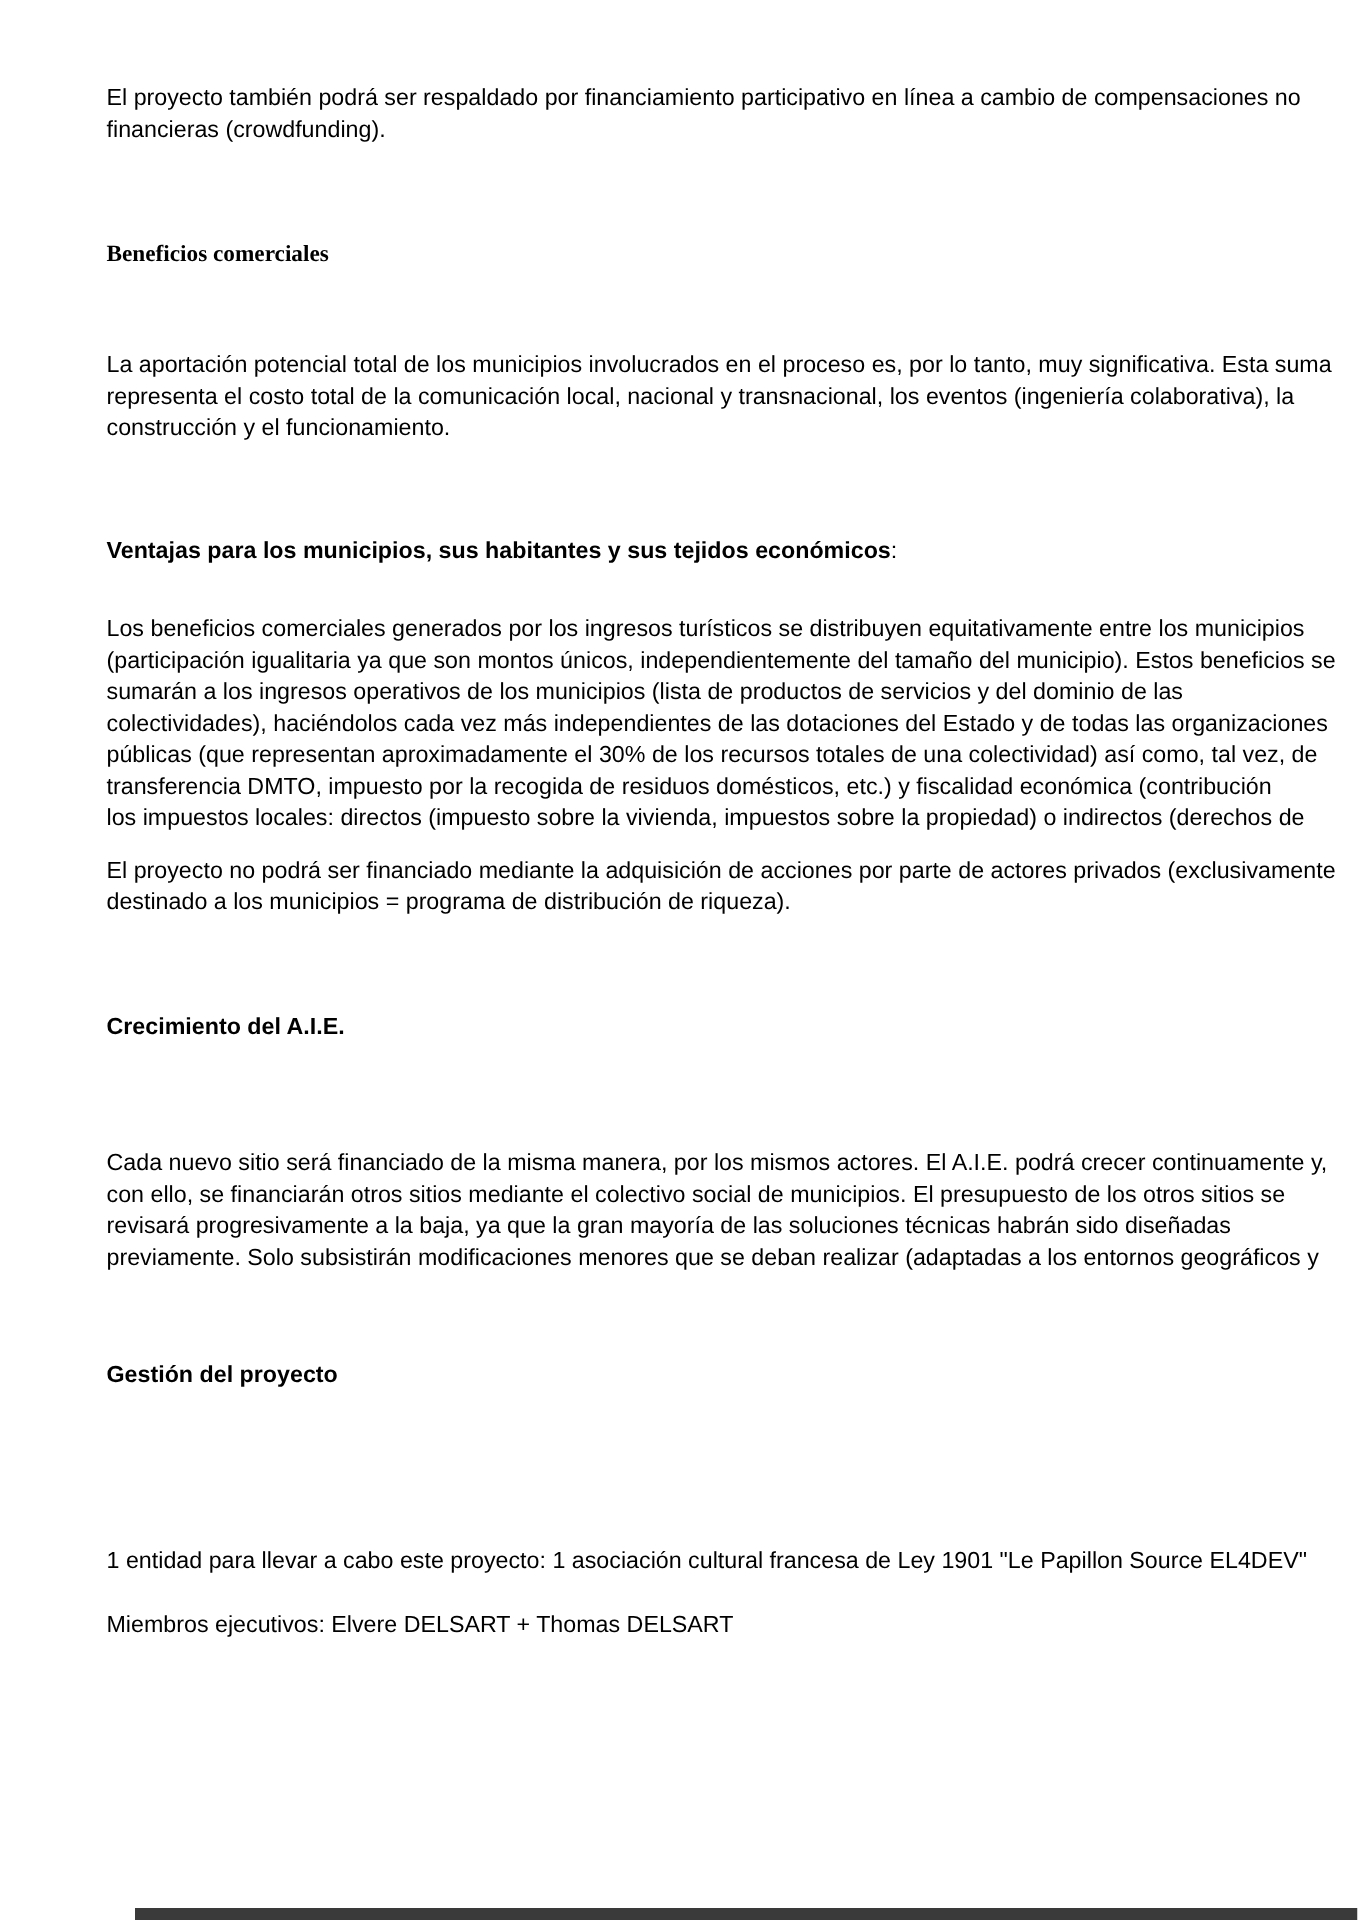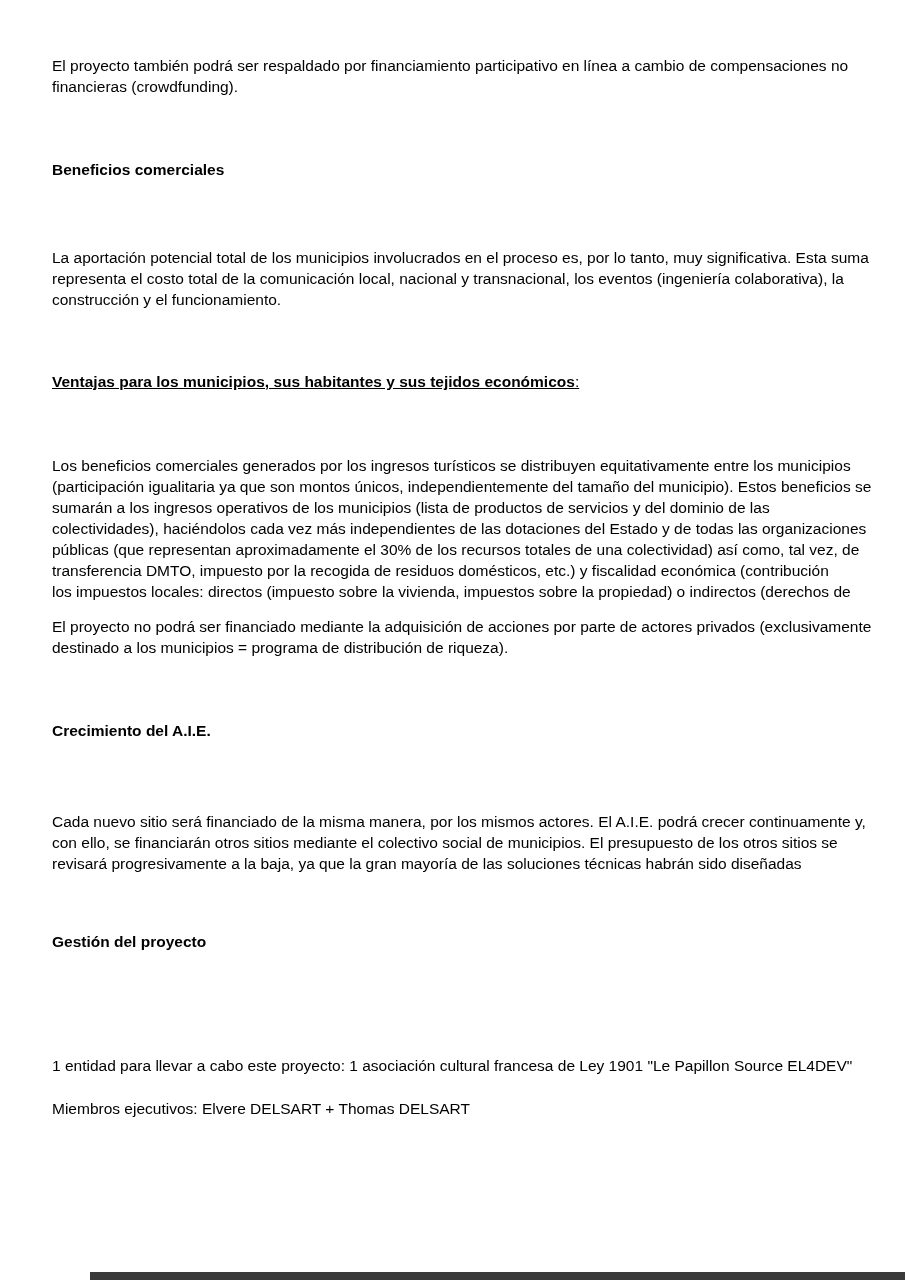--- a/index.html
+++ b/index.html
@@ -13,42 +13,42 @@
   }
   .page {
     position: relative;
     width: 905px;
     height: 1280px;
     background: #ffffff;
   }
   .doc {
     position: absolute;
     top: 55px;
-    left: 52px;
+    left: 71px;
     width: 800px;
     font-size: 15.5px;
     line-height: 21px;
   }
   .para .line {
     white-space: nowrap;
     height: 21px;
   }
   .head {
     font-weight: bold;
     height: 21px;
     white-space: nowrap;
   }
   .head .suffix {
     font-weight: normal;
   }
   
   .mb62 { margin-bottom: 62px; }
-  .mb67 { margin-bottom: 67px; }
+  .mb67 { margin-bottom: 53px; font-family: Liberation Serif, serif; }
   .mb61 { margin-bottom: 61px; }
-  .mb63 { margin-bottom: 63px; text-decoration: underline; }
+  .mb63 { margin-bottom: 31px; }
   .mb26 { margin-bottom: 14px; }
   .mb70 { margin-bottom: 70px; }
   .mb57 { margin-bottom: 57px; }
   .mb68 { margin-bottom: 103px; }
   .mb22 { margin-bottom: 22px; }
   .bottom-bar {
     position: absolute;
     left: 90px;
     right: 0;
     bottom: 0;
@@ -97,20 +97,21 @@
     </div>
 
     <div class="head mb70">
       <span>Crecimiento del A.I.E.</span>
     </div>
 
     <div class="para mb57">
       <div class="line">Cada nuevo sitio será financiado de la misma manera, por los mismos actores. El A.I.E. podrá crecer continuamente y,</div>
       <div class="line">con ello, se financiarán otros sitios mediante el colectivo social de municipios. El presupuesto de los otros sitios se</div>
       <div class="line">revisará progresivamente a la baja, ya que la gran mayoría de las soluciones técnicas habrán sido diseñadas</div>
+      <div class="line">previamente. Solo subsistirán modificaciones menores que se deban realizar (adaptadas a los entornos geográficos y</div>
     </div>
 
     <div class="head mb68">
       <span>Gestión del proyecto</span>
     </div>
 
     <div class="para mb22">
       <div class="line">1 entidad para llevar a cabo este proyecto: 1 asociación cultural francesa de Ley 1901 "Le Papillon Source EL4DEV"</div>
     </div>
 

